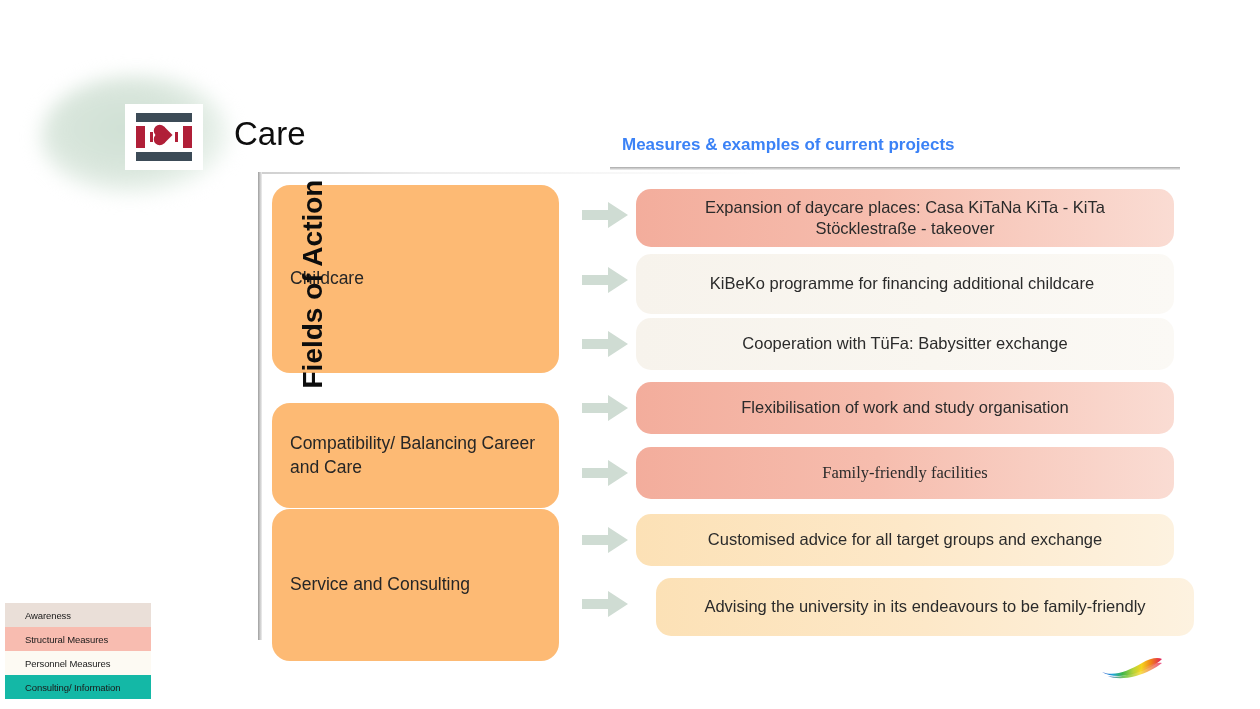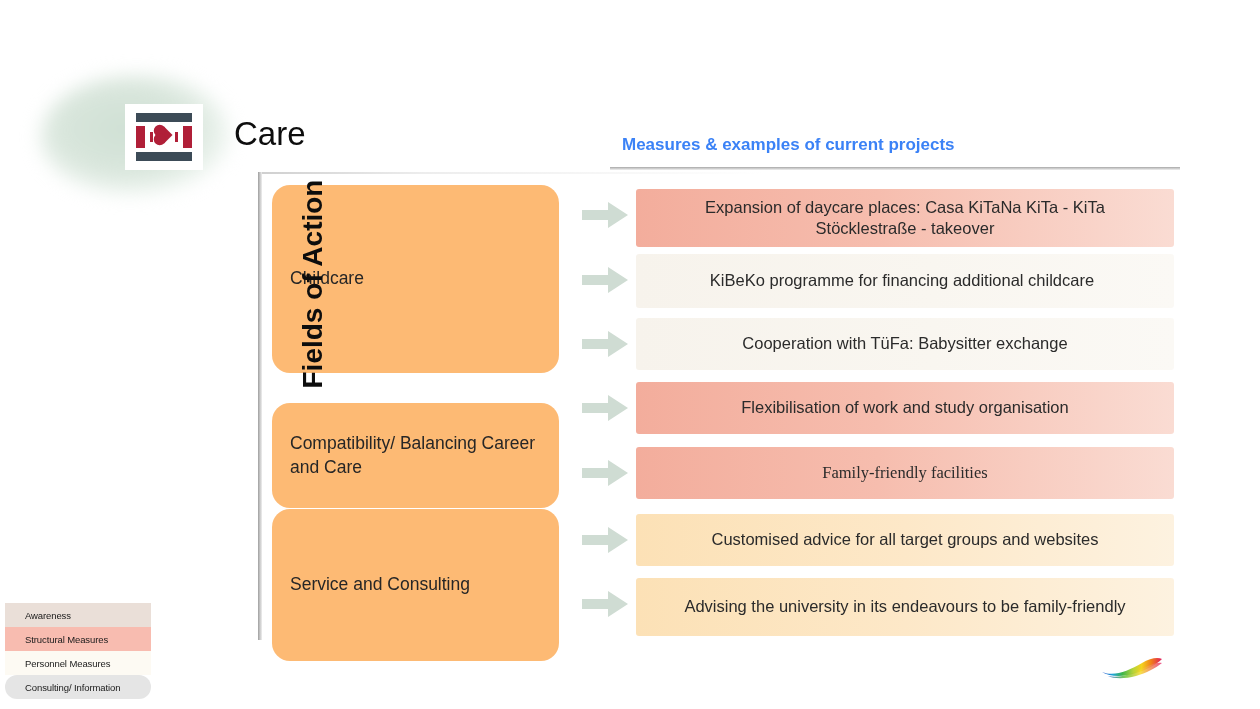--- a/index.html
+++ b/index.html
@@ -191,21 +191,21 @@
     height: 26px;
     z-index: 2;
   }
   .arrow svg { display: block; width: 46px; height: 26px; }
 
   
   .measure {
     position: absolute;
     left: 636px;
     width: 538px;
-    border-radius: 3px;
+    border-radius: 15px;
     display: flex;
     align-items: center;
     justify-content: center;
     text-align: center;
     box-sizing: border-box;
     padding: 0 22px;
     font-size: 16.5px;
     color: #2b2b2b;
     line-height: 1.3;
     z-index: 2;
@@ -228,21 +228,21 @@
     align-items: center;
     padding-left: 20px;
     box-sizing: border-box;
     font-size: 9.5px;
     color: #1a1a1a;
     letter-spacing: -0.1px;
   }
   .lg-awareness  { background: #eadfd8; }
   .lg-structural { background: #f8bcb0; }
   .lg-personnel  { background: #fdfaf3; }
-  .lg-consulting { background: #e5e5e5; border-radius: 12px; }
+  .lg-consulting { background: #14b8a6; }
 
   
   .rainbow-logo {
     position: absolute;
     left: 1098px;
     top: 655px;
     width: 66px;
     height: 26px;
     z-index: 3;
   }
@@ -308,26 +308,26 @@
       <path d="M0 8 H26 V0 L46 13 L26 26 V18 H0 Z" fill="#cfdcd3"></path>
     </svg>
 </div>
 <div class="arrow" style="top:591px;">
   <svg viewBox="0 0 46 26">
       <path d="M0 8 H26 V0 L46 13 L26 26 V18 H0 Z" fill="#cfdcd3"></path>
     </svg>
 </div>
 
 <div class="measure m-structural" style="top:189px; height:58px;">Expansion of daycare places: Casa KiTaNa KiTa - KiTa Stöcklestraße - takeover</div>
-<div class="measure m-awareness" style="top:254px; height:54px;padding-left:16px;">KiBeKo programme for financing additional childcare</div>
+<div class="measure m-awareness" style="top:254px; height:60px;padding-left:16px;">KiBeKo programme for financing additional childcare</div>
 <div class="measure m-awareness" style="top:318px; height:52px;">Cooperation with TüFa: Babysitter exchange</div>
 <div class="measure m-structural" style="top:382px; height:52px;">Flexibilisation of work and study organisation</div>
 <div class="measure m-structural" style="top:447px; height:52px;font-family:Liberation Serif, serif;">Family-friendly facilities</div>
-<div class="measure m-consulting" style="top:514px; height:52px;">Customised advice for all target groups and websites</div>
-<div class="measure m-consulting" style="top:578px; height:58px;">Advising the university in its endeavours to be family-friendly</div>
+<div class="measure m-consulting" style="top:514px; height:52px;">Customised advice for all target groups and exchange</div>
+<div class="measure m-consulting" style="top:578px; height:58px;margin-left:20px;">Advising the university in its endeavours to be family-friendly</div>
 
 <div class="legend">
   <div class="legend-item lg-awareness">Awareness</div>
   <div class="legend-item lg-structural">Structural Measures</div>
   <div class="legend-item lg-personnel">Personnel Measures</div>
   <div class="legend-item lg-consulting">Consulting/ Information</div>
 </div>
 
 <div class="rainbow-logo">
   <svg viewBox="0 0 66 26" width="66" height="26">

